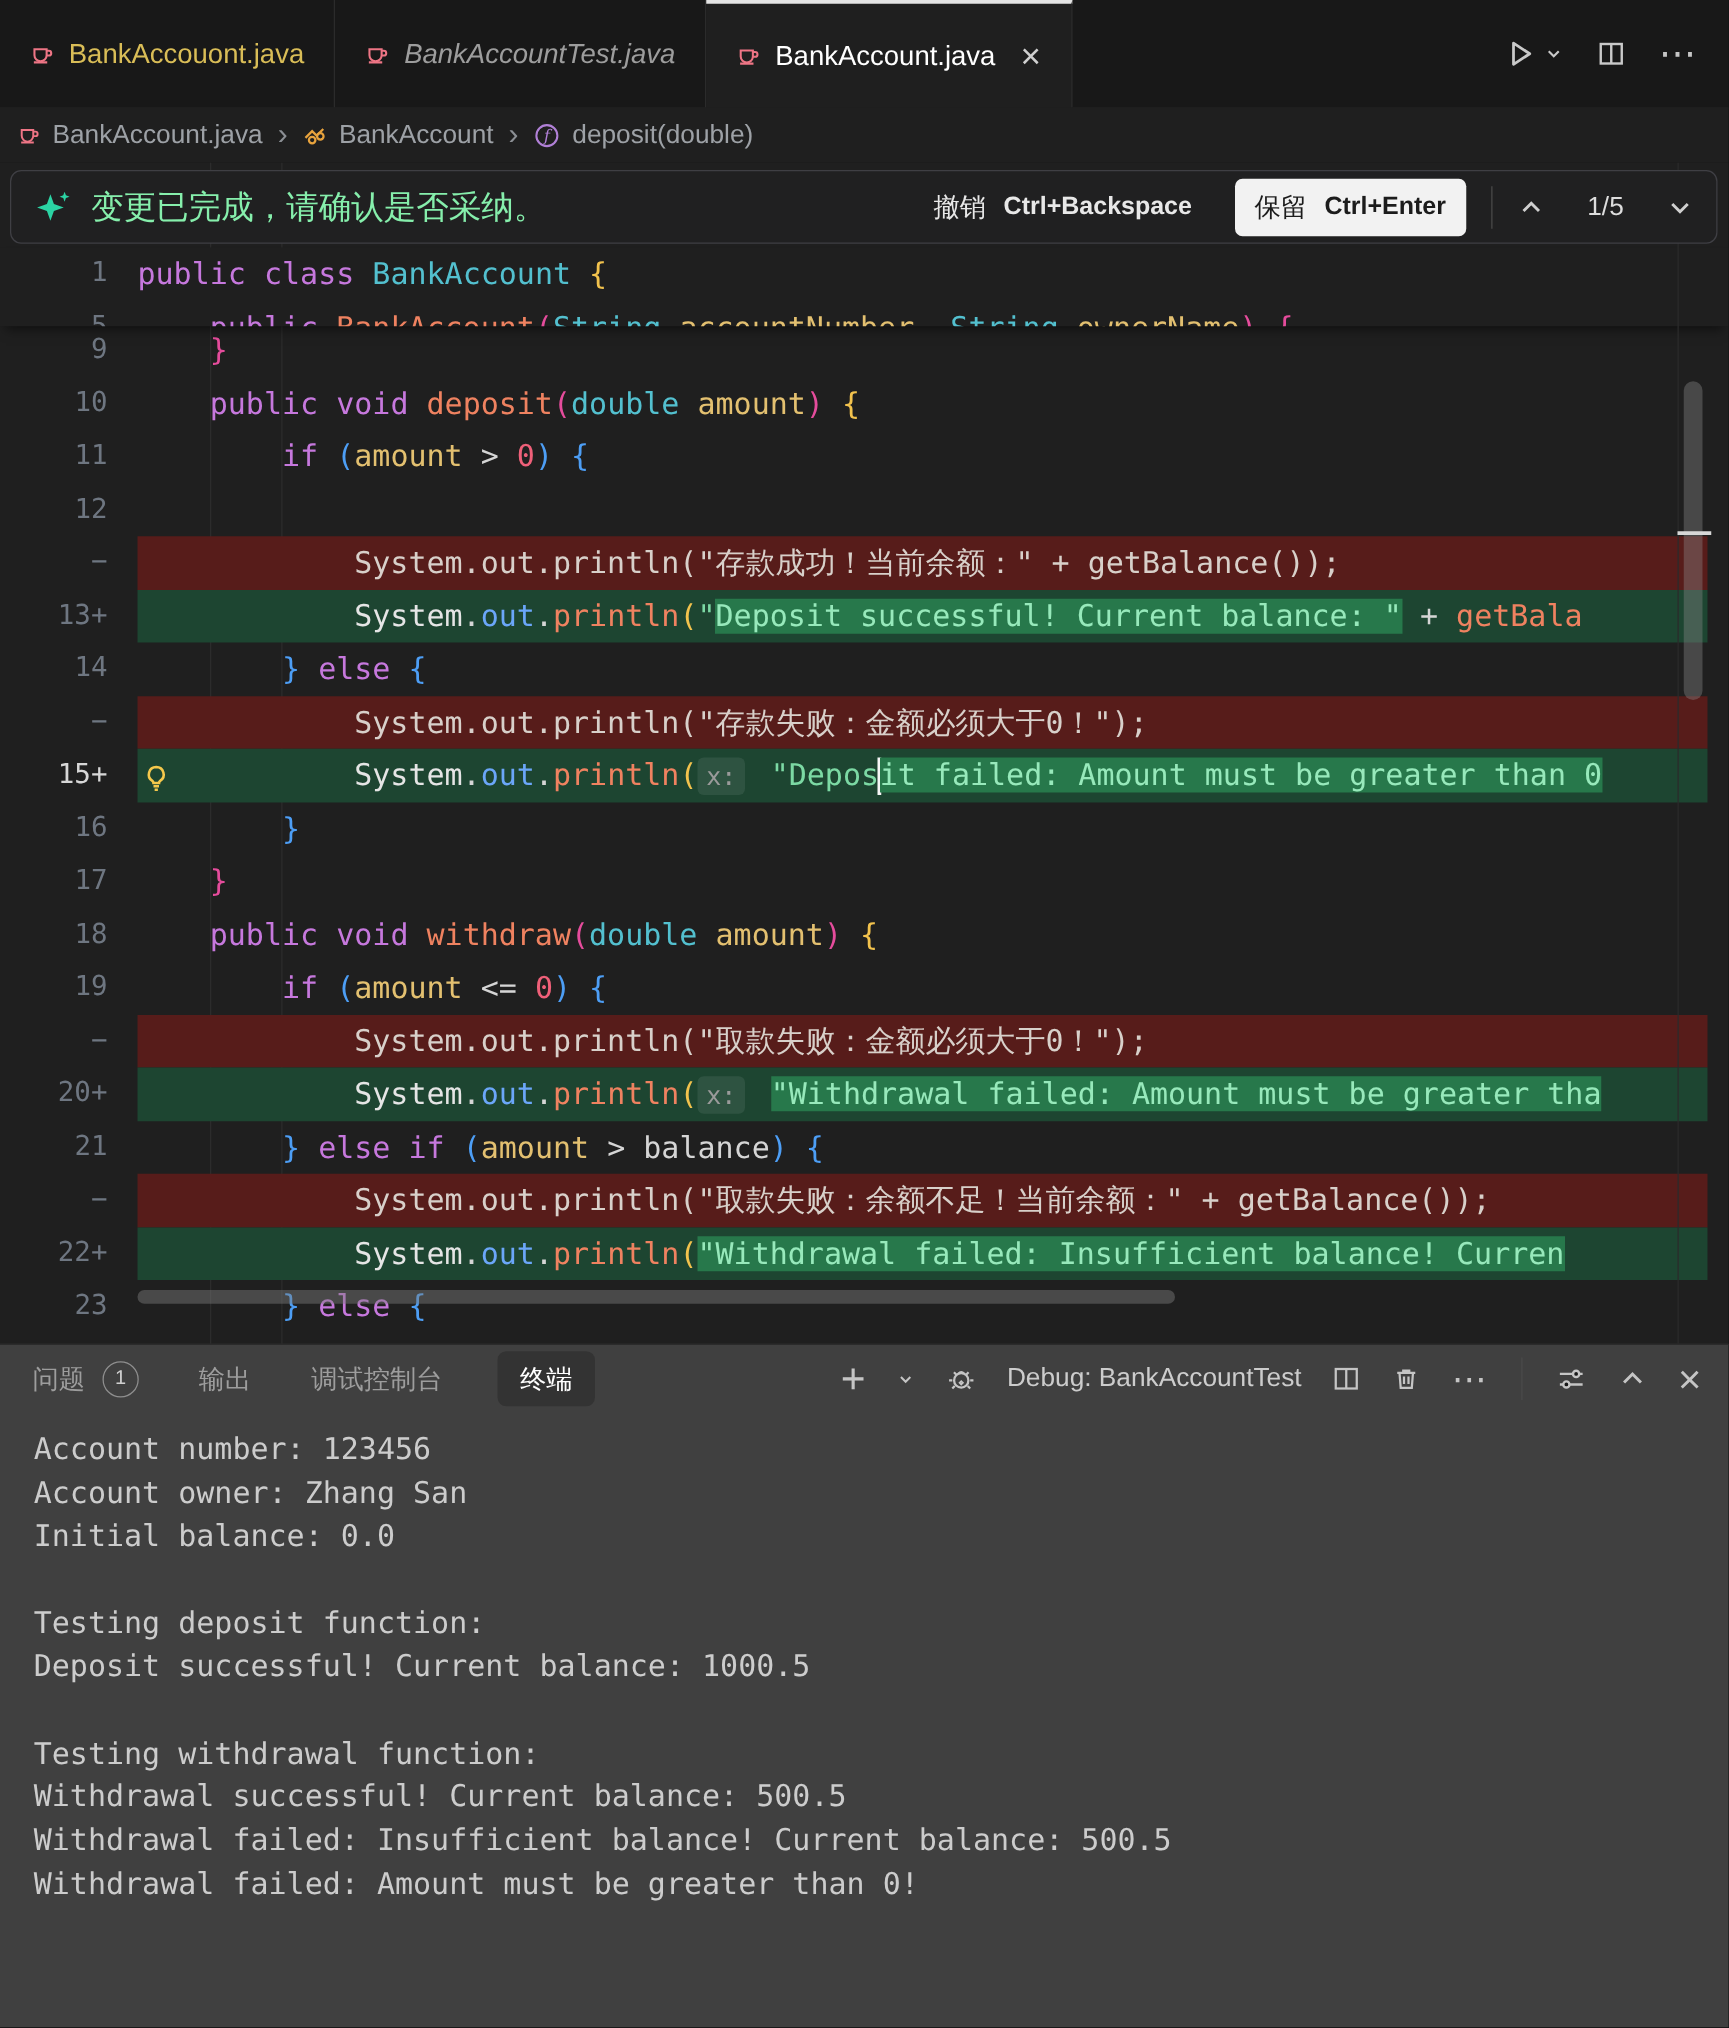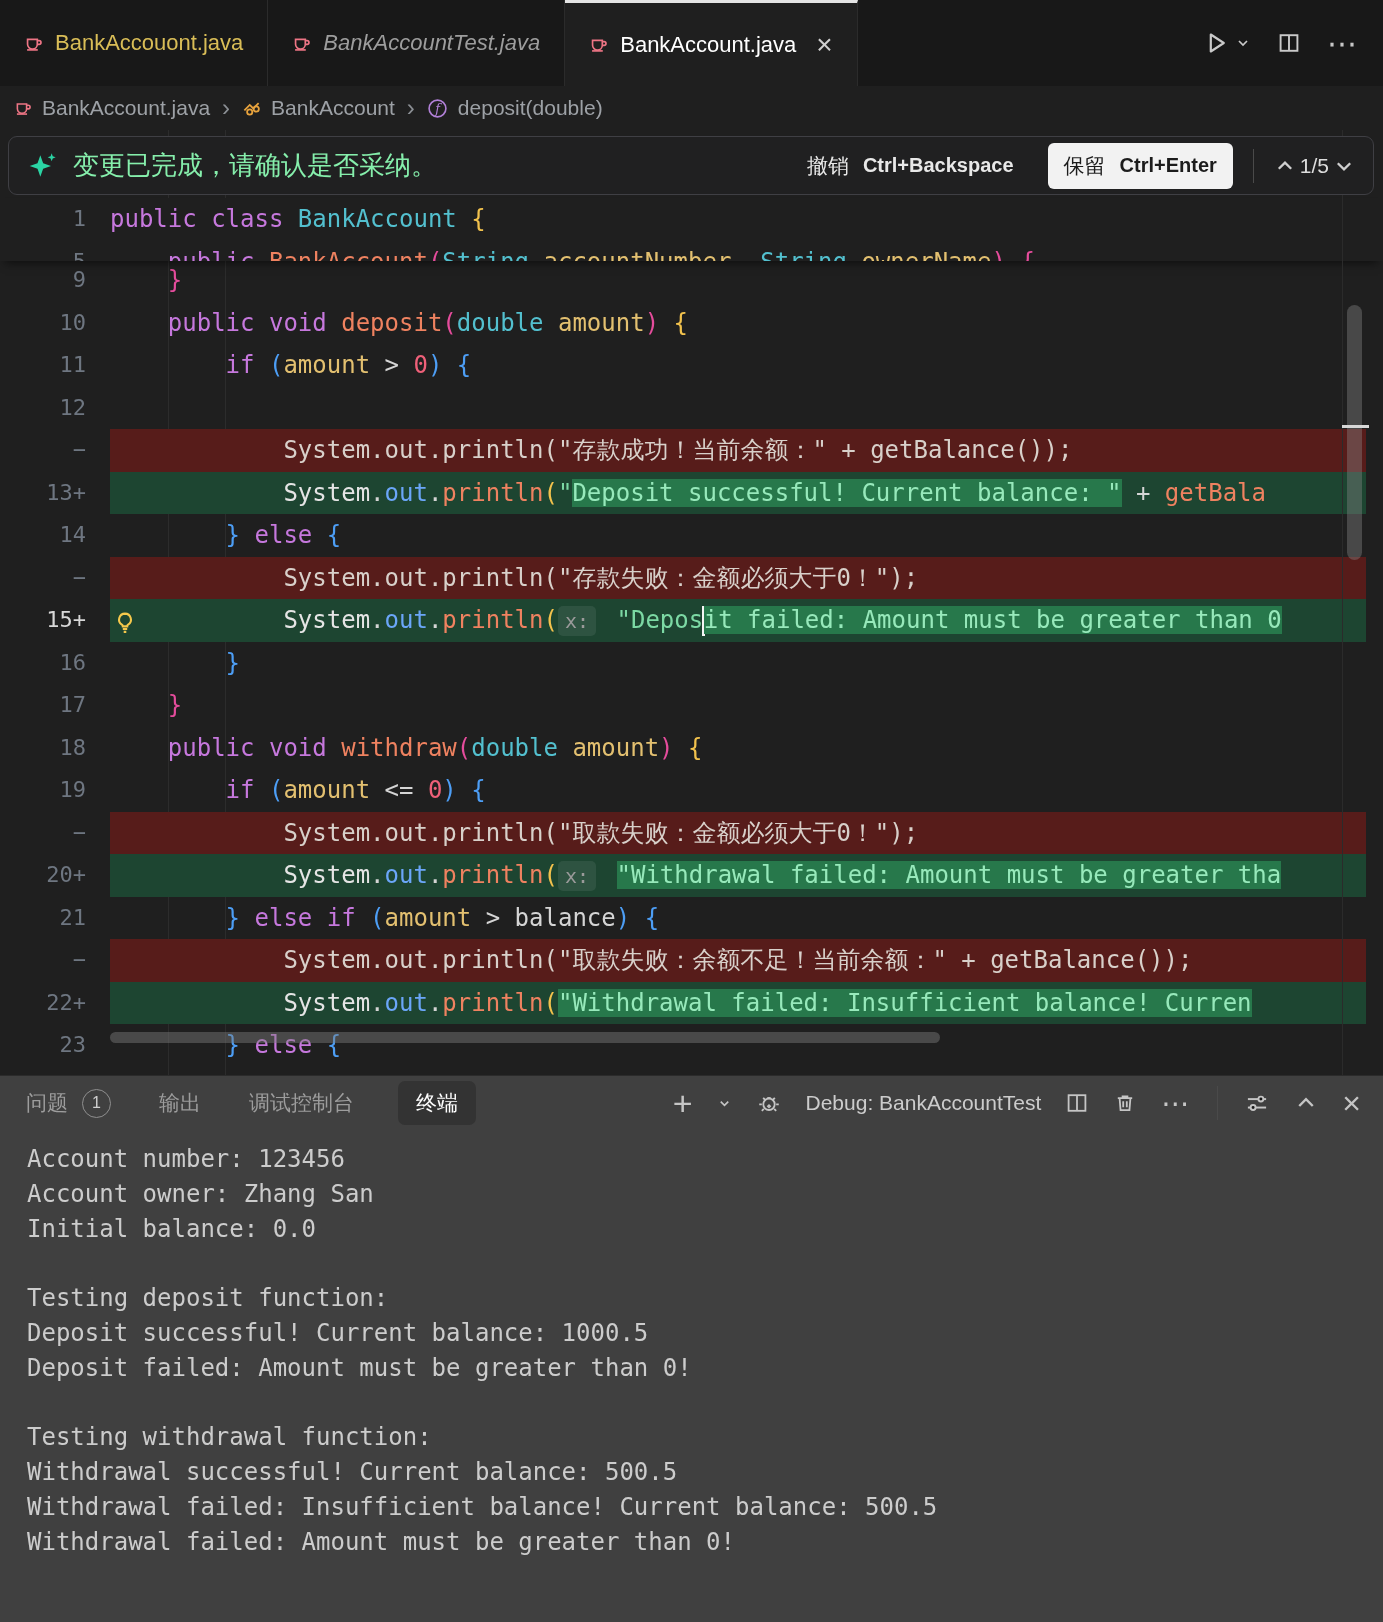--- a/index.html
+++ b/index.html
@@ -35,21 +35,21 @@
          background:#202021;border:1px solid #3f3f44;border-radius:9px;display:flex;align-items:center;
          padding:0 18px;z-index:8;}
   .notif .msg{font-size:26px;color:#86efac;margin-left:14px;}
   .notif .spacer{flex:1;}
   .nbtn{display:flex;align-items:center;gap:14px;padding:9px 16px;border-radius:6px;cursor:pointer;}
   .nbtn .blabel{font-size:21px;}
   .nbtn .bkey{font-size:20px;font-weight:bold;}
   .btn-undo{color:#e8e8e8;}
   .btn-keep{background:#f2f2f2;color:#1c1c1c;margin-left:18px;}
   .vdiv{width:1px;height:34px;background:#4a4a4a;margin:0 20px;}
-  .navgroup{display:flex;align-items:center;gap:4px;}
+  .navgroup{display:flex;align-items:center;gap:34px;}
   .counter{font-size:21px;color:#dddddd;}
 
   
   .sticky{position:absolute;left:0;top:68px;width:1383px;z-index:5;background:#1f1f1f;
           box-shadow:0 7px 9px -5px rgba(0,0,0,.55);}
   .sticky-clip{height:20px;overflow:hidden;}
   .lines{position:absolute;left:0;top:129px;width:1383px;z-index:2;}
   .guide{position:absolute;top:0;bottom:0;width:1px;background:#2c2c2c;z-index:0;}
 
   .crow{position:relative;height:42.5px;display:flex;white-space:pre;
@@ -319,21 +319,20 @@
       </div>
     </div>
 
     <div class="terminal" id="terminal-output">
         <div class="term-line">Account number: 123456</div>
         <div class="term-line">Account owner: Zhang San</div>
         <div class="term-line">Initial balance: 0.0</div>
         <div class="term-line"></div>
         <div class="term-line">Testing deposit function:</div>
         <div class="term-line">Deposit successful! Current balance: 1000.5</div>
-        <div class="term-line">Deposit failed: Amount must be greater than 0!</div>
         <div class="term-line"></div>
         <div class="term-line">Testing withdrawal function:</div>
         <div class="term-line">Withdrawal successful! Current balance: 500.5</div>
         <div class="term-line">Withdrawal failed: Insufficient balance! Current balance: 500.5</div>
         <div class="term-line">Withdrawal failed: Amount must be greater than 0!</div>
       </div>
   </div>
 
 </div>
 

